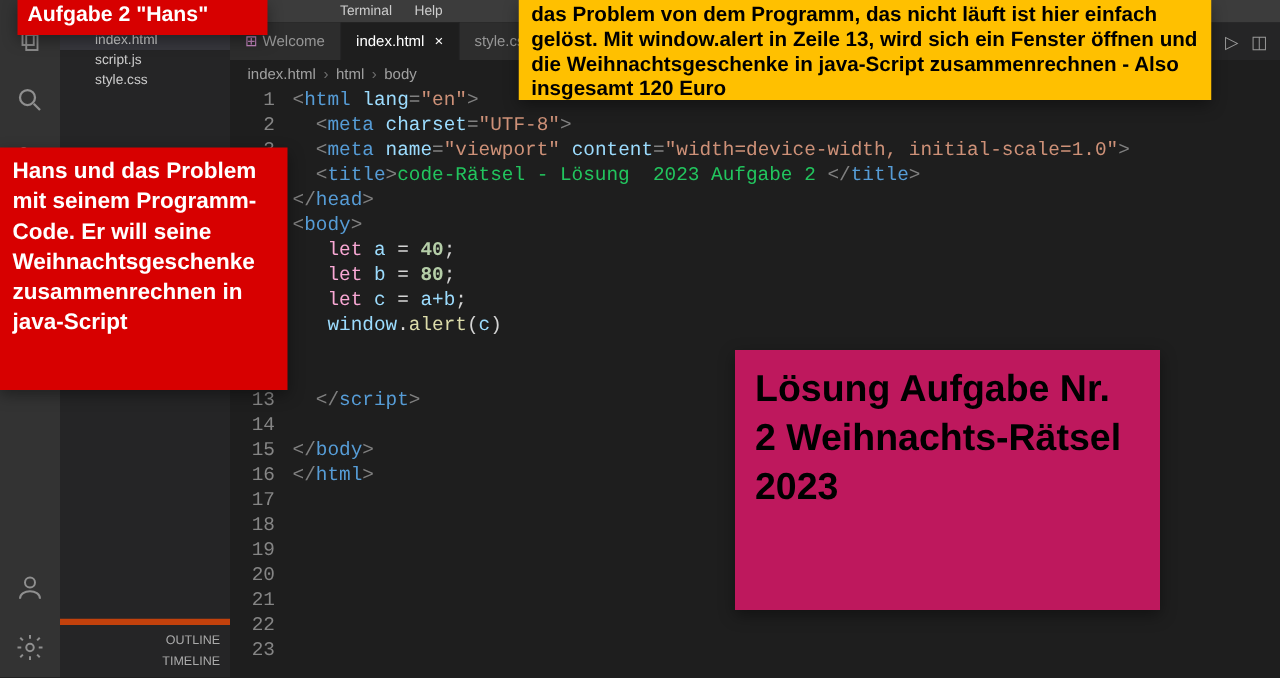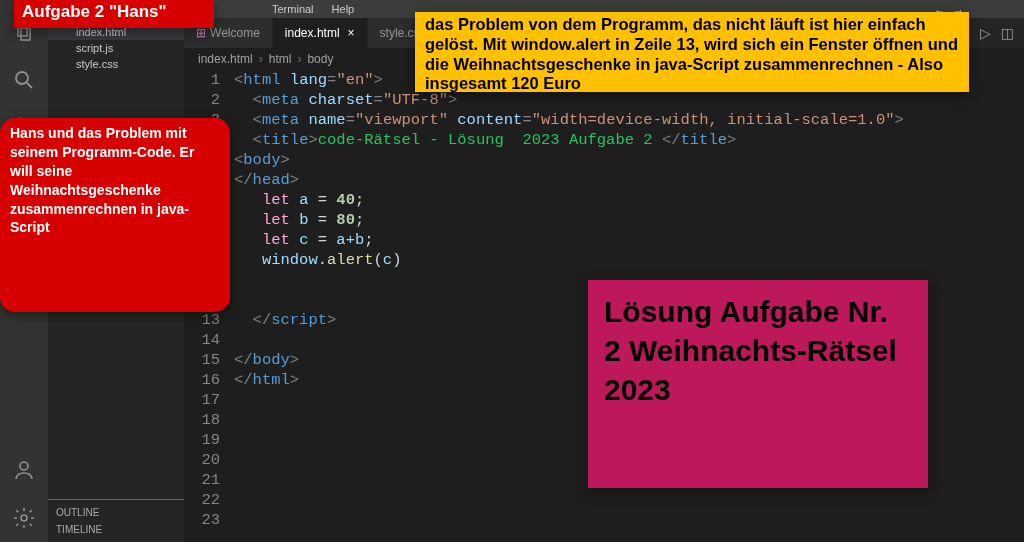--- a/index.html
+++ b/index.html
@@ -35,21 +35,22 @@
   .sp-item {
     padding: 2px 10px 2px 28px;
     color: #ccc;
     cursor: pointer;
     white-space: nowrap;
   }
   .sp-item.sel { background: #37373d; }
   .sp-bottom {
     position: absolute; bottom: 0; left: 0; right: 0;
     padding: 4px 8px;
-    border-top: 1px solid #c2410c;
+    border-top: 5px solid #c2410c;
+    text-align: right;
   }
   .sp-bottom div { padding: 3px 0; font-size: 10px; color: #aaa; }
   .editor-top {
     position: absolute;
     left: 184px; top: 0; right: 0; height: 18px;
     background: #3c3c3c;
     font-size: 11px; color: #ccc;
     display: flex; align-items: center; padding-left: 88px;
   }
   .editor-top .mi { margin-right: 18px; text-align: center; }
@@ -112,28 +113,28 @@
   }
   .ov-red-top {
     left: 14px; top: 0; width: 200px; height: 28px;
     background: #d70000; color: #fff;
     font-size: 17px; font-weight: 700;
     padding: 2px 8px;
   }
   .ov-red-main {
     left: 0; top: 118px; width: 230px; height: 194px;
     background: #d70000; color: #fff;
-    font-size: 14px; font-weight: 700;
-    padding: 6px 10px; line-height: 1.35; border-radius: 15px;
+    font-size: 18px; font-weight: 700;
+    padding: 6px 10px; line-height: 1.35;
   }
   .ov-yellow-top {
     left: 415px; top: 0; width: 554px; height: 80px;
     background: #ffc000; color: #000;
     font-size: 16.5px; font-weight: 700;
-    padding: 3px 10px; line-height: 1.2; margin-top: 12px;
+    padding: 3px 10px; line-height: 1.2;
   }
   .ov-yellow-main {
     left: 588px; top: 280px; width: 340px; height: 208px;
     background: #be185d; color: #000;
     font-size: 30px; font-weight: 700;
     padding: 12px 16px; line-height: 1.3;
   }
   svg { display: block; }
 </style>
 </head>
@@ -249,22 +250,22 @@
       <div class="line">20</div>
       <div class="line">21</div>
       <div class="line">22</div>
       <div class="line">23</div>
     </div>
   <div class="code" id="code">
       <div class="line"><span class="tok-punct">&lt;</span><span class="tok-tag">html</span> <span class="tok-attr">lang</span><span class="tok-punct">=</span><span class="tok-str">"en"</span><span class="tok-punct">&gt;</span></div>
       <div class="line">  <span class="tok-punct">&lt;</span><span class="tok-tag">meta</span> <span class="tok-attr">charset</span><span class="tok-punct">=</span><span class="tok-str">"UTF-8"</span><span class="tok-punct">&gt;</span></div>
       <div class="line">  <span class="tok-punct">&lt;</span><span class="tok-tag">meta</span> <span class="tok-attr">name</span><span class="tok-punct">=</span><span class="tok-str">"viewport"</span> <span class="tok-attr">content</span><span class="tok-punct">=</span><span class="tok-str">"width=device-width, initial-scale=1.0"</span><span class="tok-punct">&gt;</span></div>
       <div class="line">  <span class="tok-punct">&lt;</span><span class="tok-tag">title</span><span class="tok-punct">&gt;</span><span class="tok-text">code-Rätsel - Lösung  2023 Aufgabe 2 </span><span class="tok-punct">&lt;/</span><span class="tok-tag">title</span><span class="tok-punct">&gt;</span></div>
+      <div class="line"><span class="tok-punct">&lt;/</span><span class="tok-tag">head</span><span class="tok-punct">&gt;</span></div>
       <div class="line"><span class="tok-punct">&lt;</span><span class="tok-tag">body</span><span class="tok-punct">&gt;</span></div>
-      <div class="line"><span class="tok-punct">&lt;/</span><span class="tok-tag">head</span><span class="tok-punct">&gt;</span></div>
       <div class="line">   <span class="tok-kw">let</span> <span class="tok-var">a</span> = <span class="tok-num">40</span>;</div>
       <div class="line">   <span class="tok-kw">let</span> <span class="tok-var">b</span> = <span class="tok-num">80</span>;</div>
       <div class="line">   <span class="tok-kw">let</span> <span class="tok-var">c</span> = <span class="tok-var">a+b</span>;</div>
       <div class="line">   <span class="tok-var">window</span>.<span class="tok-fn">alert</span>(<span class="tok-var">c</span>)</div>
       <div class="line">&nbsp;</div>
       <div class="line">&nbsp;</div>
       <div class="line">  <span class="tok-punct">&lt;/</span><span class="tok-tag">script</span><span class="tok-punct">&gt;</span></div>
       <div class="line">&nbsp;</div>
       <div class="line"><span class="tok-punct">&lt;/</span><span class="tok-tag">body</span><span class="tok-punct">&gt;</span></div>
       <div class="line"><span class="tok-punct">&lt;/</span><span class="tok-tag">html</span><span class="tok-punct">&gt;</span></div>

